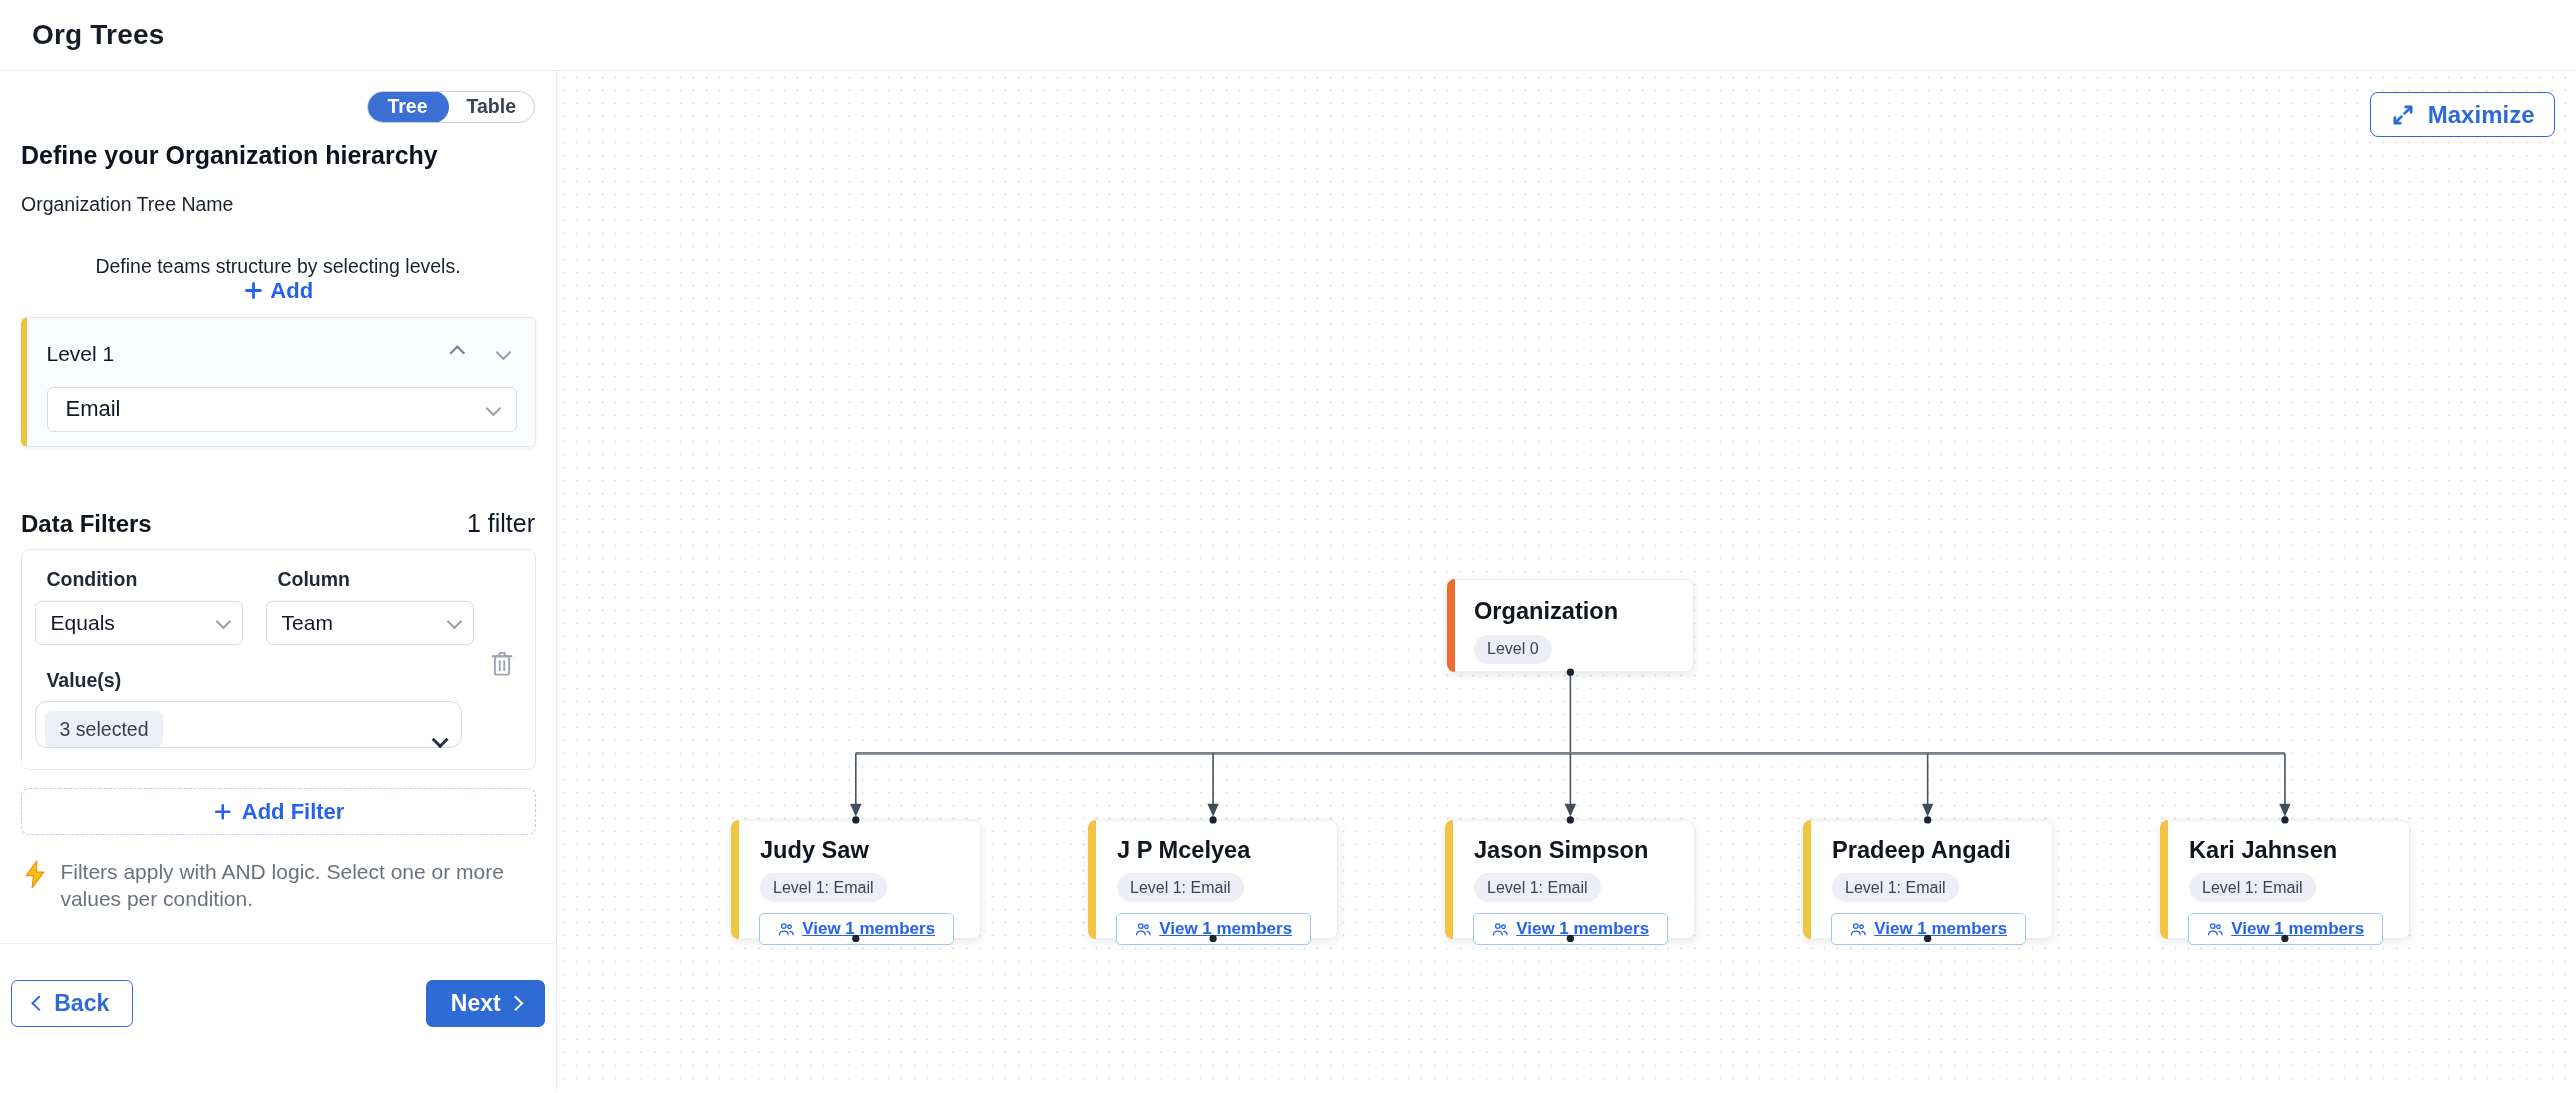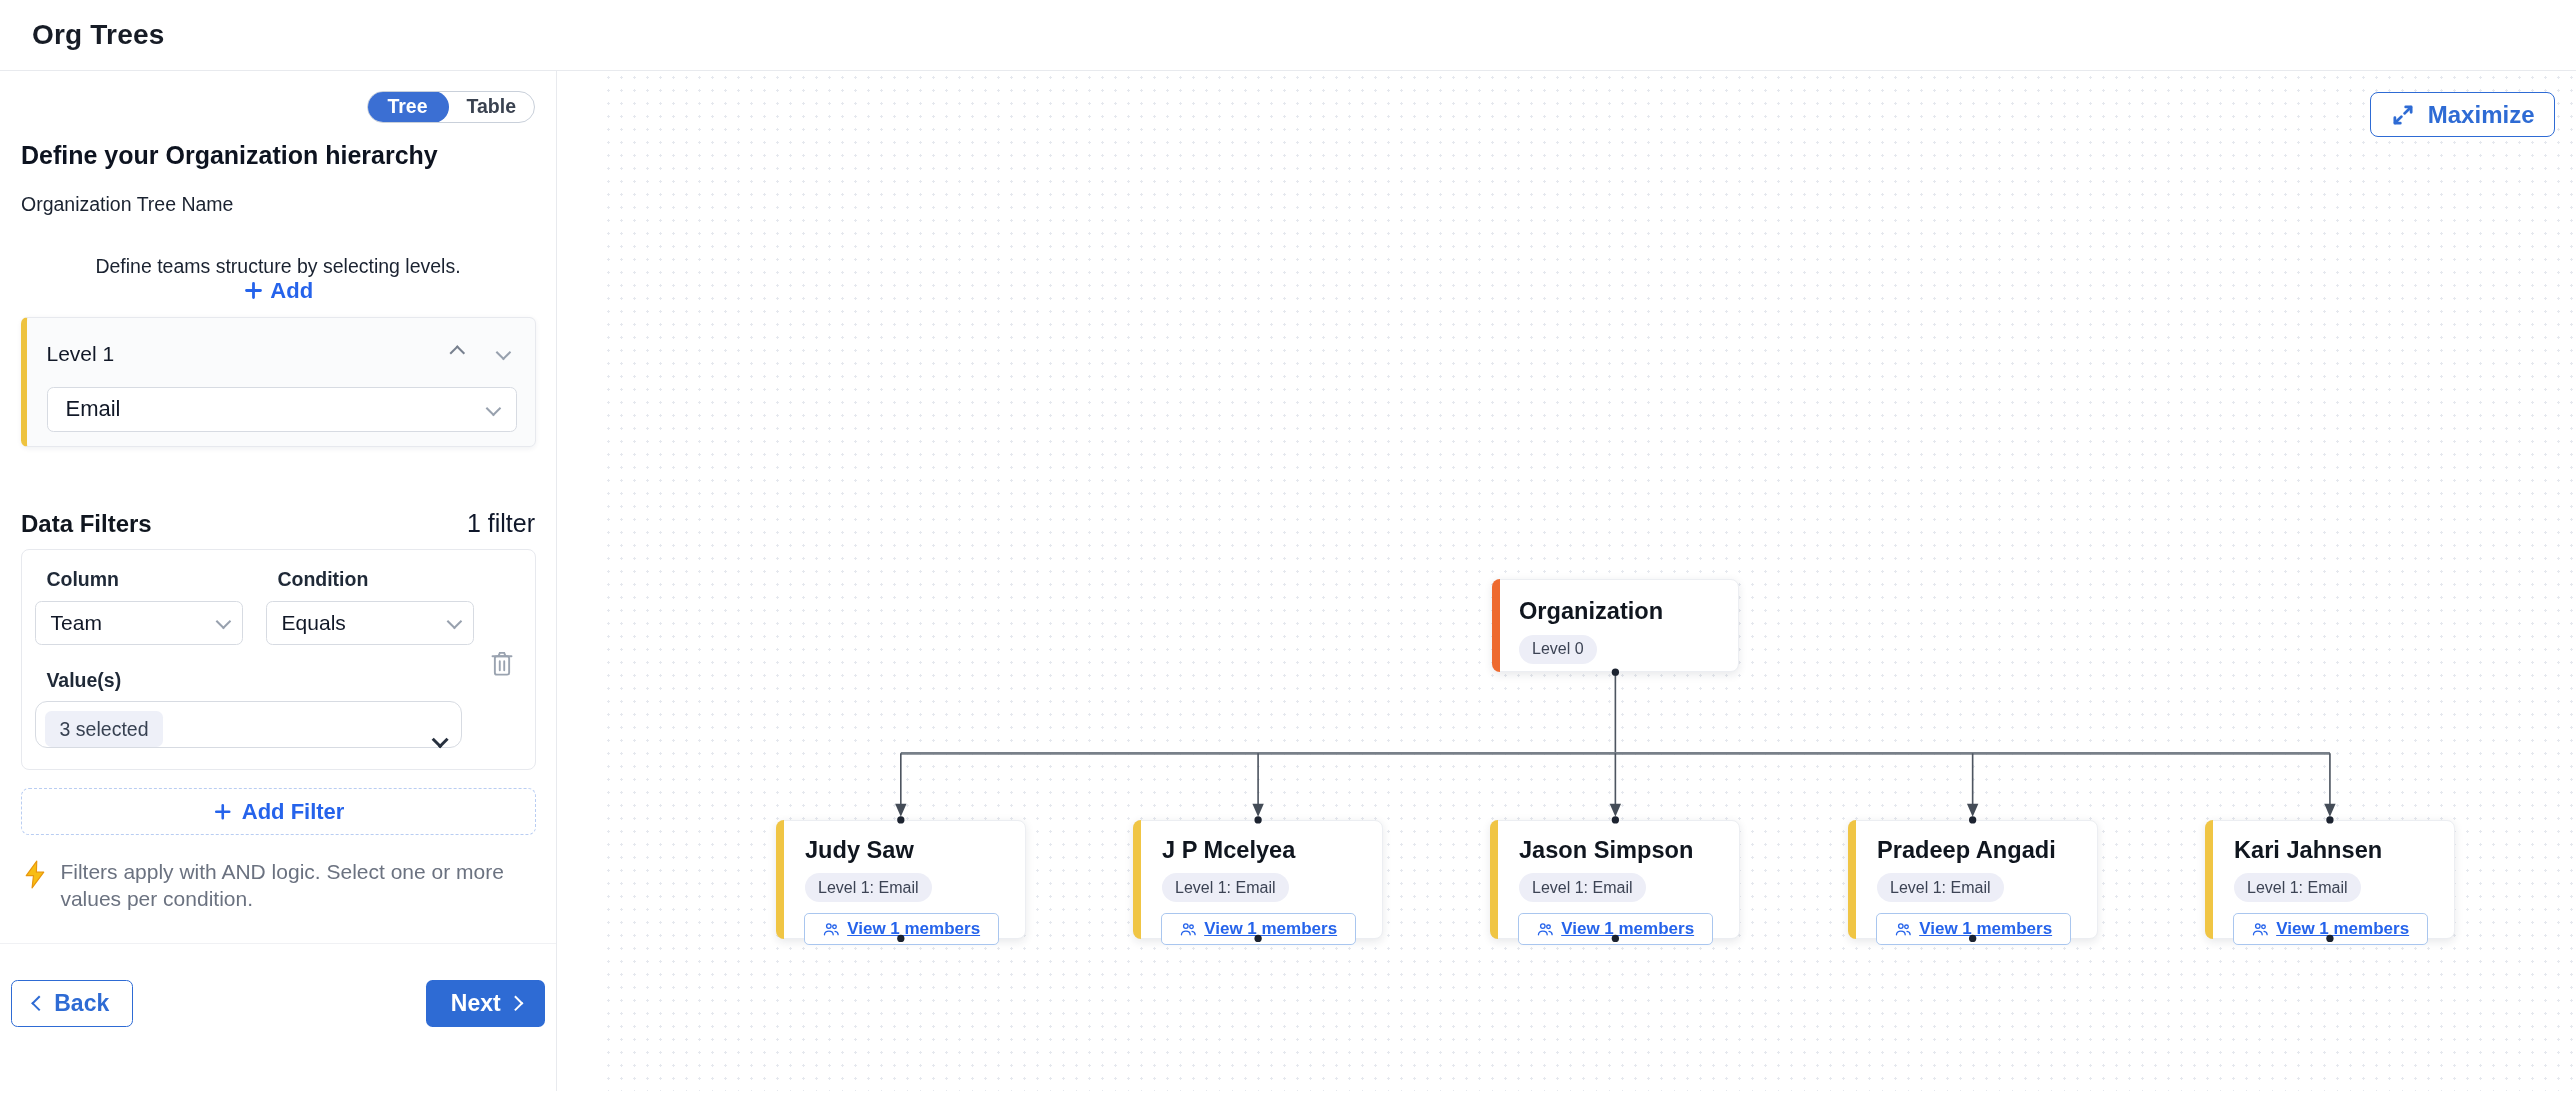--- a/index.html
+++ b/index.html
@@ -4,21 +4,21 @@
 <style>
   * { margin:0; padding:0; box-sizing:border-box; }
   html,body { width:2576px; height:1093px; overflow:hidden; background:#fff;
     font-family:"Liberation Sans", sans-serif; color:#111827; }
 
   
   .app-header { height:71px; display:flex; align-items:center; padding-left:32px;
     border-bottom:1.6px solid #e8eaee; background:#fff; }
   .app-title { font-size:28px; font-weight:700; color:#171c26; letter-spacing:0.2px; }
 
-  .main { display:flex; height:1020px;gap:45px; }
+  .main { display:flex; height:1020px; }
 
   
   .sidebar { width:557px; min-width:557px; background:#fff; border-right:1.6px solid #e8eaee;
     padding:0 21px; position:relative; }
   .toggle-row { margin-top:19.5px; display:flex; justify-content:flex-end; }
   .view-toggle { display:flex; align-items:center; border:1.6px solid #c9d0da; border-radius:8120px;
     background:#fff; height:32px; overflow:hidden; }
   .toggle-seg { font-size:19.5px; font-weight:700; padding:0 18px; height:32px; display:flex;
     align-items:center; cursor:pointer; }
   .toggle-seg.active { background:#3b6fd3; color:#fff; border-radius:8120px; height:32px; margin:-1.6px 0 -1.6px -1.6px; padding:0 21px; }
@@ -172,30 +172,30 @@
     </div>
 
     <div class="filters-header">
       <div class="filters-title">Data Filters</div>
       <div class="filters-count">1 filter</div>
     </div>
 
     <div class="filter-card">
       <div class="fc-grid">
         <div class="fc-col">
-          <div class="fc-label">Column</div>
+          <div class="fc-label">Condition</div>
           <div class="fc-select">
-            <span>Team</span>
+            <span>Equals</span>
             <span class="chev down gray"></span>
           </div>
         </div>
         <div class="fc-col">
-          <div class="fc-label">Condition</div>
+          <div class="fc-label">Column</div>
           <div class="fc-select">
-            <span>Equals</span>
+            <span>Team</span>
             <span class="chev down gray"></span>
           </div>
         </div>
       </div>
       <div class="trash-btn">
         <span class="icon">
           <svg width="28" height="29" viewBox="0 0 24 26" fill="none" stroke="#9aa3b0" stroke-width="1.7" stroke-linecap="round">
             <path d="M3.5 6.5h17"></path>
               <path d="M9 6.2l1-2.7h4l1 2.7"></path>
             <rect x="5.6" y="6.5" width="12.8" height="16.5" rx="1.8"></rect>

